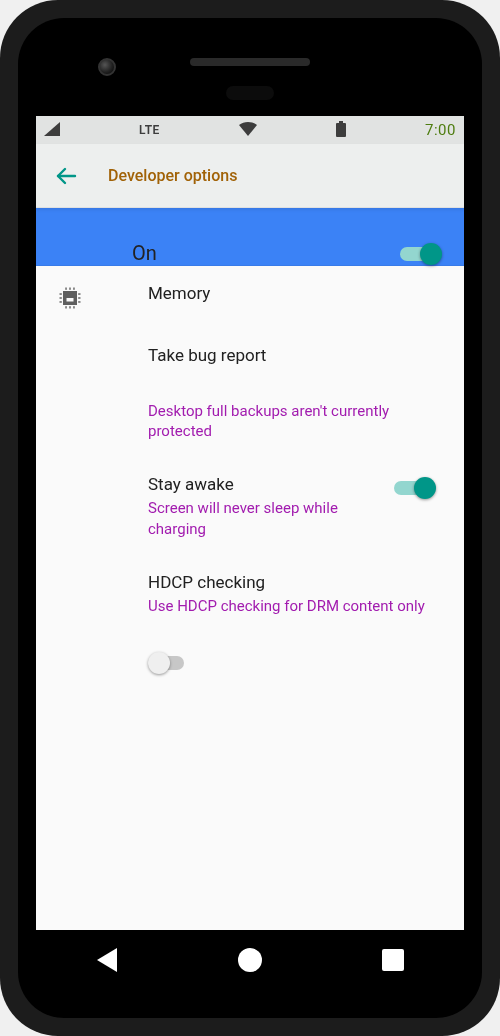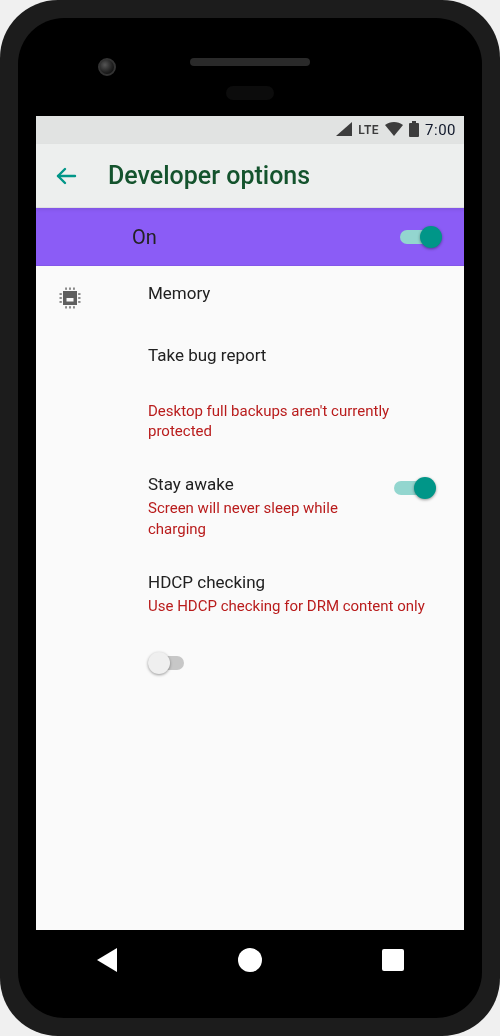--- a/index.html
+++ b/index.html
@@ -46,66 +46,66 @@
     background: #fafafa;
     display: flex;
     flex-direction: column;
     overflow: hidden;
   }
   
   .status-bar {
     height: 28px;
     background: #e1e3e2;
     display: flex;
-    justify-content: flex-end;
+    justify-content: space-between;
     align-items: center;
     gap: 6px;
     padding: 0 8px;
     color: #3d3d3d;
     font-size: 14px;
   }
-  .status-bar .clock { font-size: 15px; color:#0f172a; font-weight:400; letter-spacing:0.5px;}
+  .status-bar .clock { font-size: 15px; color:#4d7c0f; font-weight:400; letter-spacing:0.5px;}
   .status-bar .lte { font-size: 12px; font-weight:600; letter-spacing:0.5px;}
   
   .app-header {
     height: 64px;
     background: #edefee;
     display: flex;
     align-items: center;
     padding: 0 18px;
     border-bottom: 1px solid rgba(0,0,0,0.06);
     box-shadow: 0 2px 3px rgba(0,0,0,0.08);
     position: relative;
     z-index: 3;
   }
   .app-header .back-icon { width: 24px; height: 24px; margin-right: 30px; color:#009688; cursor:pointer;}
-  .app-header .title { color:#14532d; font-size: 25px; font-weight:500; }
+  .app-header .title { color:#a16207; font-size: 16px; font-weight:500; }
   
   .master-row {
     height: 58px;
-    background: #8b5cf6;
+    background: #3b82f6;
     display:flex;
-    align-items:center;
+    align-items:flex-end;
     padding-left: 96px;
     padding-right: 22px;
     border-bottom: 1px solid rgba(0,0,0,0.05);
   }
   .master-row .label { font-size: 20px; color:#222; flex:1;}
   
   .list { flex:1; overflow-y:auto; background:#fafafa; }
   .row {
     display:flex;
     padding: 16px 22px 16px 20px;
     align-items:flex-start;
     gap: 16px;
   }
   .row .icon-slot { width: 76px; flex:0 0 76px; display:flex; justify-content:flex-start; padding-top:2px;}
   .row .text-block { flex:1; padding-right:10px;}
   .row .primary { font-size: 17px; color:#212121; line-height:1.35;}
-  .row .secondary { font-size: 15px; color:#b91c1c; line-height:1.35; margin-top:2px;}
+  .row .secondary { font-size: 15px; color:#a21caf; line-height:1.35; margin-top:2px;}
   .row .trailing { flex:0 0 auto; display:flex; align-items:center; padding-top:4px;}
   .row.tight-width .text-block { max-width: 230px; }
   
   .switch {
     width: 42px; height: 22px; position:relative; cursor:pointer;
   }
   .switch .track {
     position:absolute; left:0; top:4px; width:36px; height:14px;
     border-radius:8px; background:#c7c7c7;
   }

